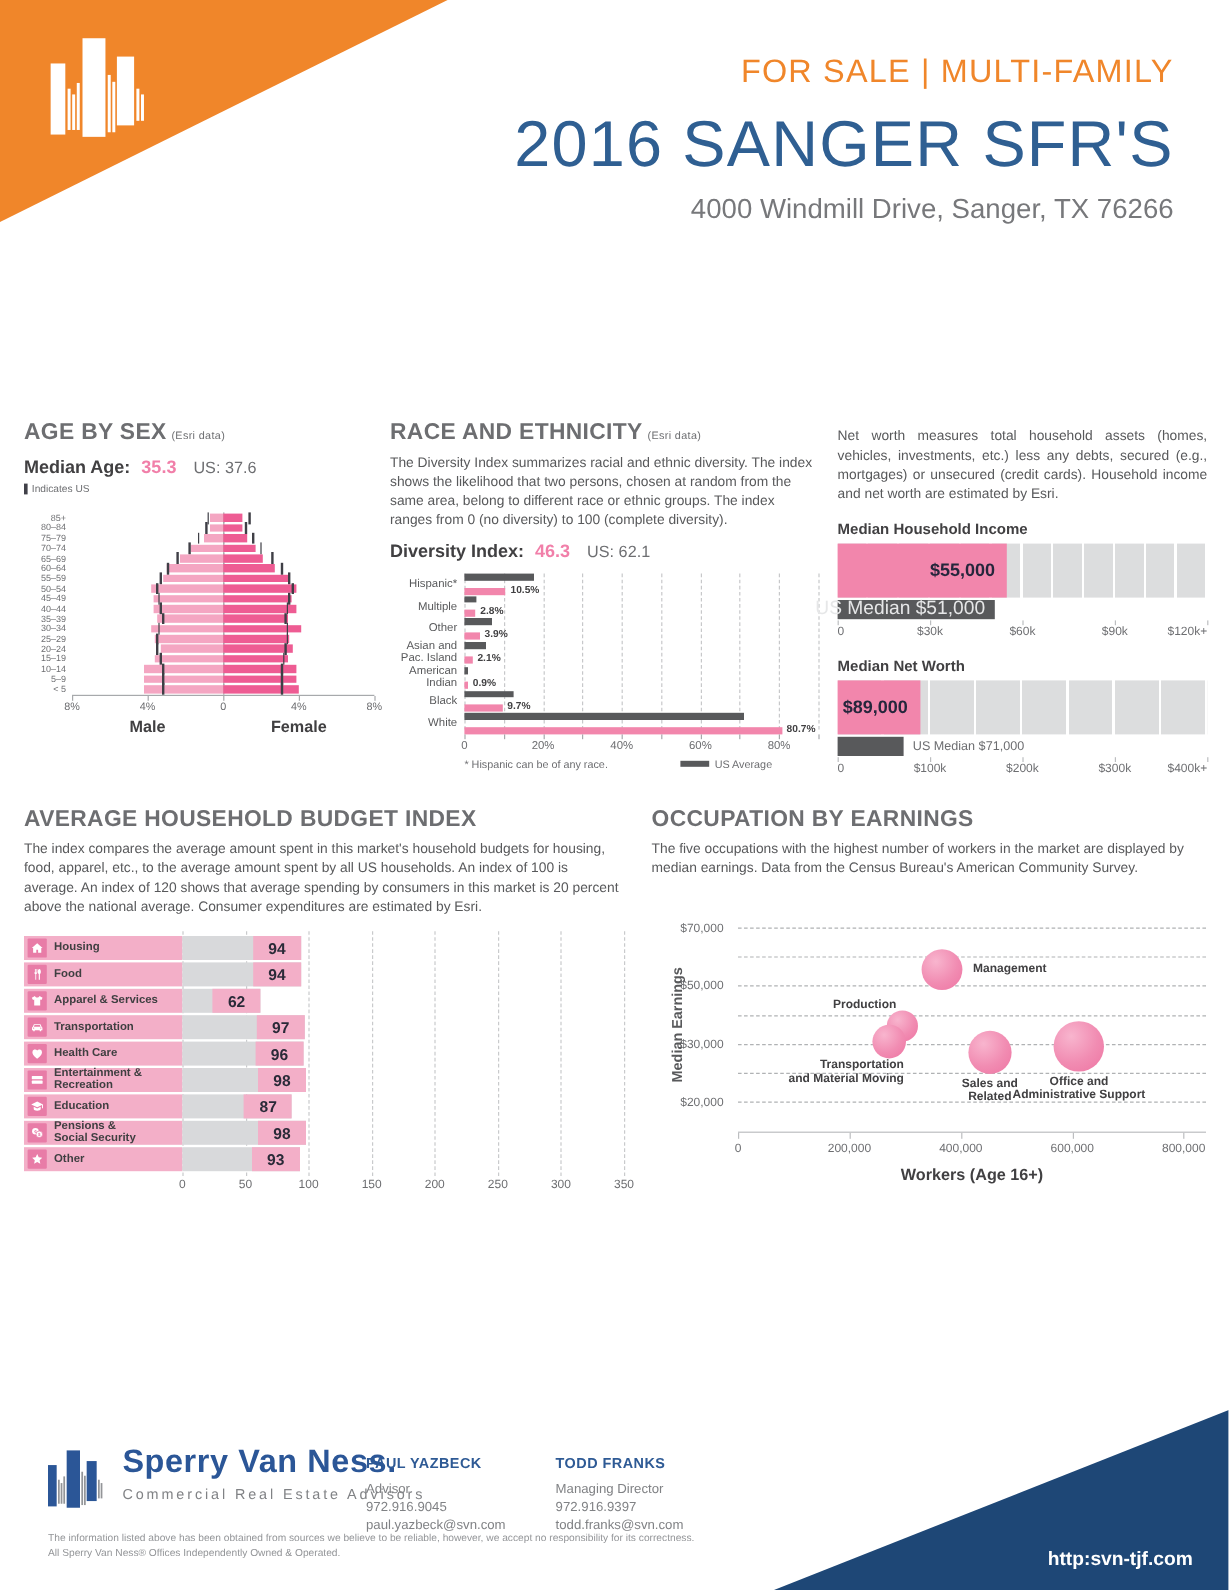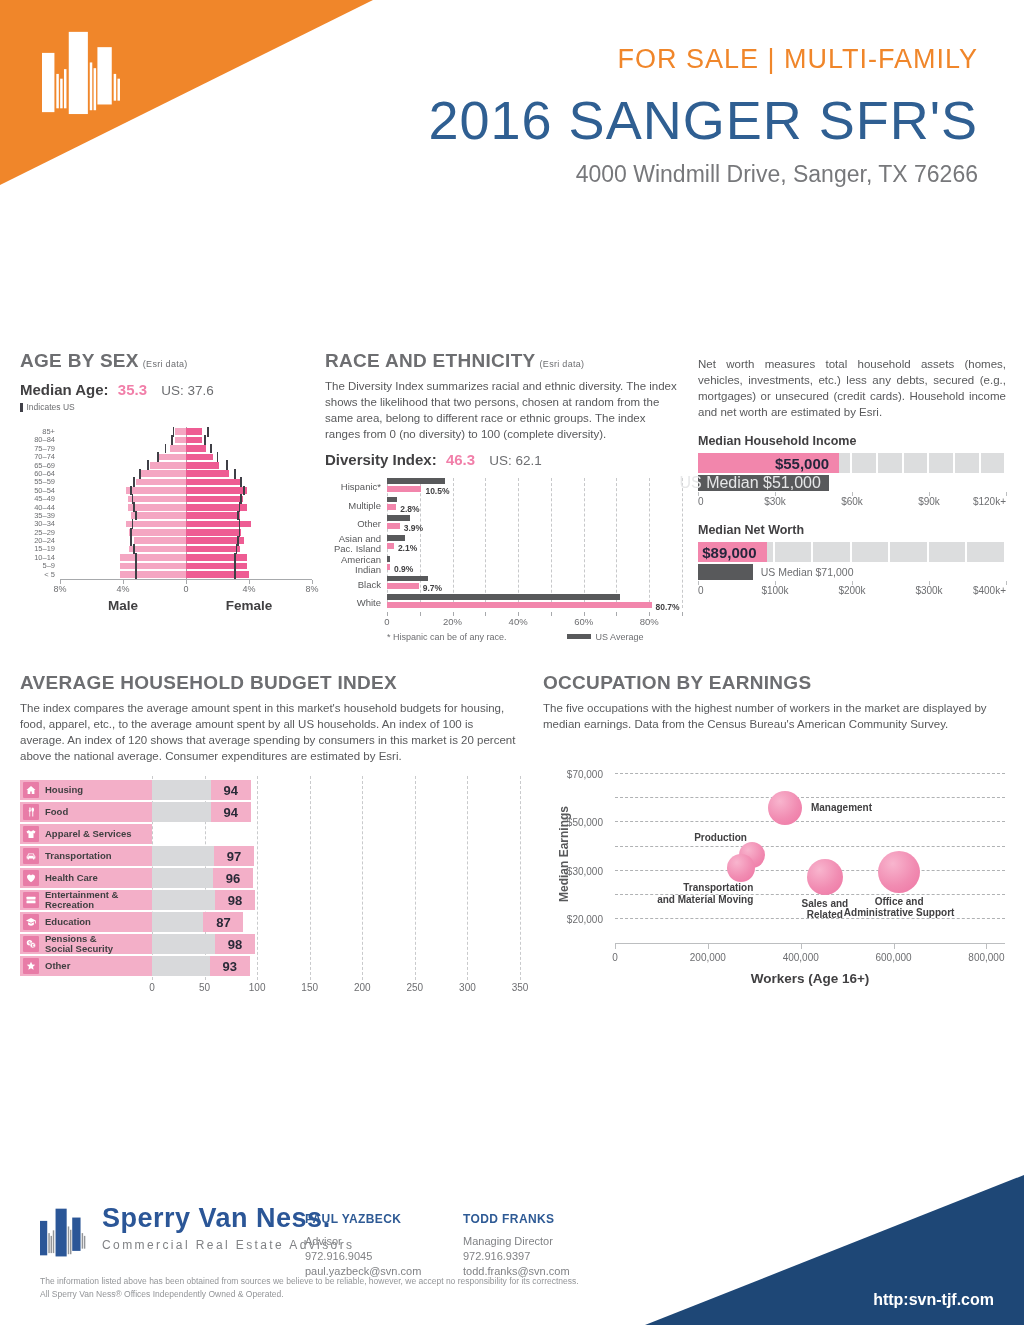--- a/index.html
+++ b/index.html
@@ -43,34 +43,34 @@
   
   .sec-race{position:absolute;left:325px;top:350px;width:357px;}
   .race-chart{margin-top:10px;position:relative;}
   .race-grid{position:absolute;left:62px;right:0;top:0;bottom:34px;}
   .race-grid div{position:absolute;top:0;bottom:0;border-left:1px dashed #C7C8CA;}
   .race-rows{position:relative;}
   .race-row{display:flex;align-items:center;min-height:17.5px;margin-bottom:1px;}
   .race-lab{width:62px;font-size:9.5px;color:#58595B;text-align:right;padding-right:6px;box-sizing:border-box;line-height:1.05;}
   .race-bars{flex:1;position:relative;}
   .race-us{height:5.5px;background:#58595B;margin-bottom:2px;}
-  .pk-row{display:flex;align-items:flex-start;}
+  .pk-row{display:flex;align-items:flex-end;}
   .pk{height:6px;background:#F286AC;}
   .pk-val{font-size:8.5px;font-weight:bold;color:#414042;margin-left:4px;white-space:nowrap;}
   .race-axis{margin-left:62px;position:relative;height:15px;}
   .race-axis span{position:absolute;top:3px;font-size:9.5px;color:#6D6E71;transform:translateX(-50%);}
   .race-axis i{position:absolute;top:-1px;width:1px;height:4px;background:#A7A9AC;}
   .race-foot{margin-left:62px;display:flex;align-items:center;font-size:9px;color:#6D6E71;margin-top:4px;}
   .race-leg-swatch{display:inline-block;width:24px;height:5px;background:#58595B;margin:0 5px 0 60px;}
 
   
   .sec-income{position:absolute;left:698px;top:350px;width:308px;}
   .inc-block{margin-top:14px;}
   .inc-title{font-size:12.5px;font-weight:bold;color:#414042;margin-bottom:5px;}
-  .inc-track{position:relative;height:20px;}
+  .inc-track{position:relative;height:45px;}
   .inc-bar{position:absolute;left:0;top:0;bottom:0;background:#F286AC;display:flex;align-items:center;justify-content:flex-end;}
   .inc-bar span{font-size:15px;font-weight:bold;color:#26263C;padding-right:10px;white-space:nowrap;}
   .inc-us-row{display:flex;align-items:center;height:16px;margin-top:2px;}
   .inc-us-bar{height:16px;background:#58595B;display:flex;align-items:center;justify-content:flex-end;box-sizing:border-box;}
   .inc-us-bar span{font-size:16px;color:#E6E7E8;padding-right:8px;white-space:nowrap;}
   .inc-us-out{font-size:10.5px;color:#6D6E71;margin-left:8px;white-space:nowrap;}
   .inc-axis{position:relative;height:16px;margin-top:2px;}
   .inc-axis span{position:absolute;top:3px;font-size:10px;color:#6D6E71;}
   .inc-axis i{position:absolute;top:-1px;width:1px;height:4px;background:#BCBEC0;}
 
@@ -585,20 +585,25 @@
             <div class="bud-label">
               <div class="bud-icon">
                 <svg width="12" height="12" viewBox="0 0 24 24" fill="#FFFFFF">
                   <path d="M8.2 4 3 7l2 3.8 2-1V20h10V9.8l2 1L21 7l-5.2-3c-.2 1.5-1.7 2.6-3.8 2.6S8.4 5.5 8.2 4z"></path>
                 </svg>
               </div>
               <div class="bud-name">
                 <div>Apparel &amp; Services</div>
               </div>
             </div>
+            <div class="bud-track">
+              <div class="bud-bar" style="width: 17.7143%;">
+                <div class="bud-tip">62</div>
+              </div>
+            </div>
           </div>
           <div class="bud-row">
             <div class="bud-label">
               <div class="bud-icon">
                 <svg width="12" height="12" viewBox="0 0 24 24" fill="#FFFFFF">
                   <path d="M6.5 7h11l1.8 4.3c.9.3 1.4 1 1.4 1.9V17h-2.1v1.8h-2.4V17H7.8v1.8H5.4V17H3.3v-3.8c0-.9.5-1.6 1.4-1.9zM7.6 8.5l-1.1 2.9h11l-1.1-2.9zM6 14.6a1.1 1.1 0 1 0 0-2.2 1.1 1.1 0 0 0 0 2.2zm12 0a1.1 1.1 0 1 0 0-2.2 1.1 1.1 0 0 0 0 2.2z"></path>
                 </svg>
               </div>
               <div class="bud-name">
                 <div>Transportation</div>

